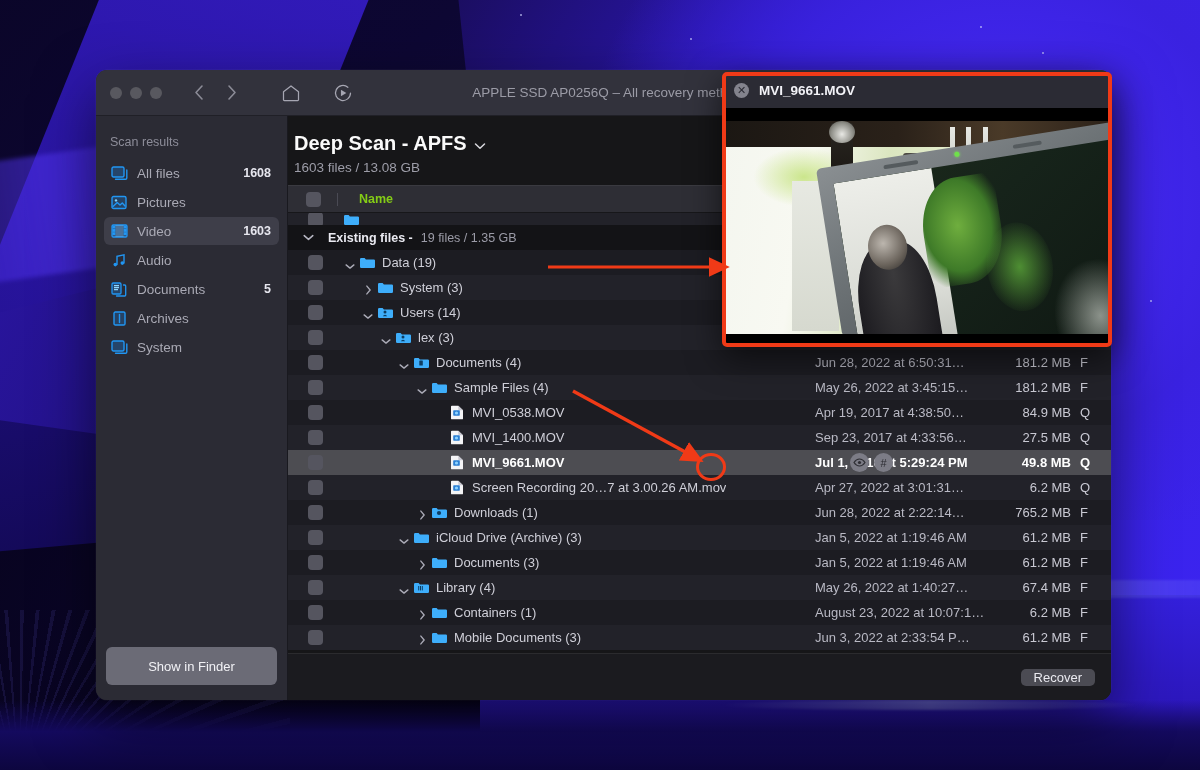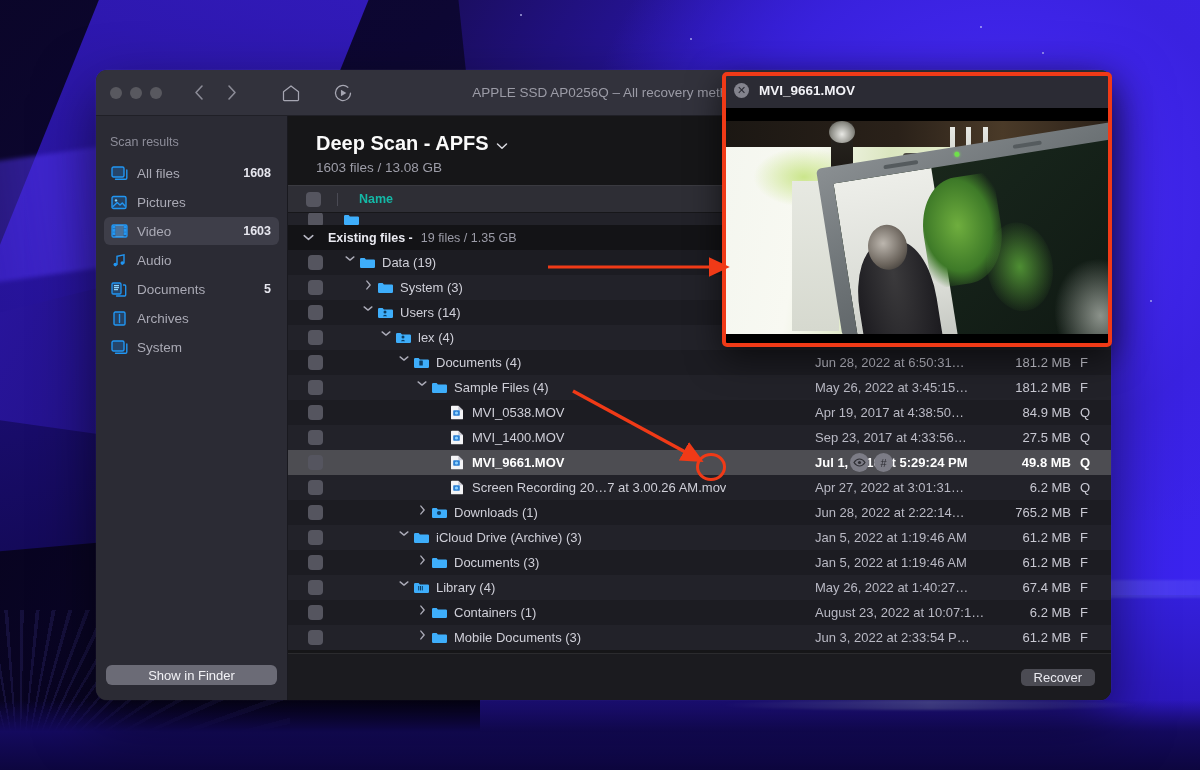--- a/index.html
+++ b/index.html
@@ -193,40 +193,40 @@
     white-space: nowrap;
   }
   .side-count {
     font-size: 12.5px;
     color: #e6e6ee;
     font-weight: bold;
   }
   #sidebar-spacer { flex: 1; }
   #show-finder-btn {
     margin: 0 10px 15px 10px;
-    height: 20px;
+    height: 38px;
     border-radius: 6px;
     background: #6b6b76;
     color: #f2f2f6;
     font-size: 13px;
     border: none;
     font-family: inherit;
     cursor: default;
   }
 
   
   #content {
     flex: 1;
     background: #161618;
     display: flex;
     flex-direction: column;
     min-width: 0;
   }
   #content-header {
-    padding: 16px 0 10px 28px;
+    padding: 16px 0 10px 6px;
     background: #161618;
     flex: 0 0 auto;
   }
   #scan-title {
     font-size: 20px;
     font-weight: bold;
     color: #fafafa;
     display: flex;
     align-items: center;
     gap: 7px;
@@ -252,21 +252,21 @@
     width: 15px; height: 15px;
     border-radius: 4px;
     background: #55555f;
     flex: 0 0 15px;
   }
   #table-head .cb { margin-left: 18px; }
   #head-div {
     width: 1px; height: 13px; background: #4a4a54; margin-left: 16px;
   }
   #head-name {
-    font-size: 12.5px; font-weight: bold; color: #14b8a6; margin-left: 21px;
+    font-size: 12.5px; font-weight: bold; color: #84cc16; margin-left: 21px;
   }
 
   
   #rows-area {
     flex: 1;
     overflow: hidden;
     position: relative;
     background: #161618;
   }
   .row {
@@ -286,21 +286,21 @@
   }
   .row.clipped { height: 12px; overflow: hidden; }
   .row .cb-cell { width: 54px; display: flex; justify-content: center; flex:0 0 54px;}
   .disc {
     width: 16px; flex: 0 0 16px;
     color: #9a9aa6; font-size: 11px;
     display: flex; align-items: center; justify-content: center;
   }
   .fico { width: 17px; height: 15px; flex: 0 0 17px; margin-right: 7px; display:flex;align-items:center;justify-content:center;}
   .rname { white-space: nowrap; overflow: hidden; }
-  .name-cell { display: flex; align-items: flex-start; flex: 1; min-width: 0; }
+  .name-cell { display: flex; align-items: flex-end; flex: 1; min-width: 0; }
   .date-cell {
     width: 172px; flex: 0 0 172px;
     color: #b9b9c4;
     white-space: nowrap;
     overflow: hidden;
   }
   .size-cell {
     width: 84px; flex: 0 0 84px;
     text-align: right;
     color: #c9c9d3;
@@ -801,21 +801,21 @@
                       <polyline points="1.2,1.7 5.5,5.3 9.8,1.7"></polyline>
                     </svg>
                   </span>
                   <span class="fico">
                     <svg width="16" height="13" viewBox="0 0 16 13">
                       <path d="M1 3.2a1.2 1.2 0 0 1 1.2-1.2h3.4l1.3 1.4h7.9a1.2 1.2 0 0 1 1.2 1.2v6.2a1.2 1.2 0 0 1-1.2 1.2H2.2A1.2 1.2 0 0 1 1 10.8Z" fill="#3eaefb"></path>
                       <circle cx="8" cy="6.1" r="1.5" fill="#0d3d63"></circle>
                       <path d="M5.9 10.3a2.2 2.2 0 0 1 4.2 0Z" fill="#0d3d63"></path>
                     </svg>
                   </span>
-                  <span class="rname">lex (4)</span>
+                  <span class="rname">lex (3)</span>
                 </span>
                 <span class="date-cell"></span>
                 <span class="size-cell"></span>
                 <span class="type-cell"></span>
               </div>
               <div class="row odd">
                 <span class="cb-cell">
                   <span class="cb"></span>
                 </span>
                 <span class="name-cell" style="padding-left: 54px;">

